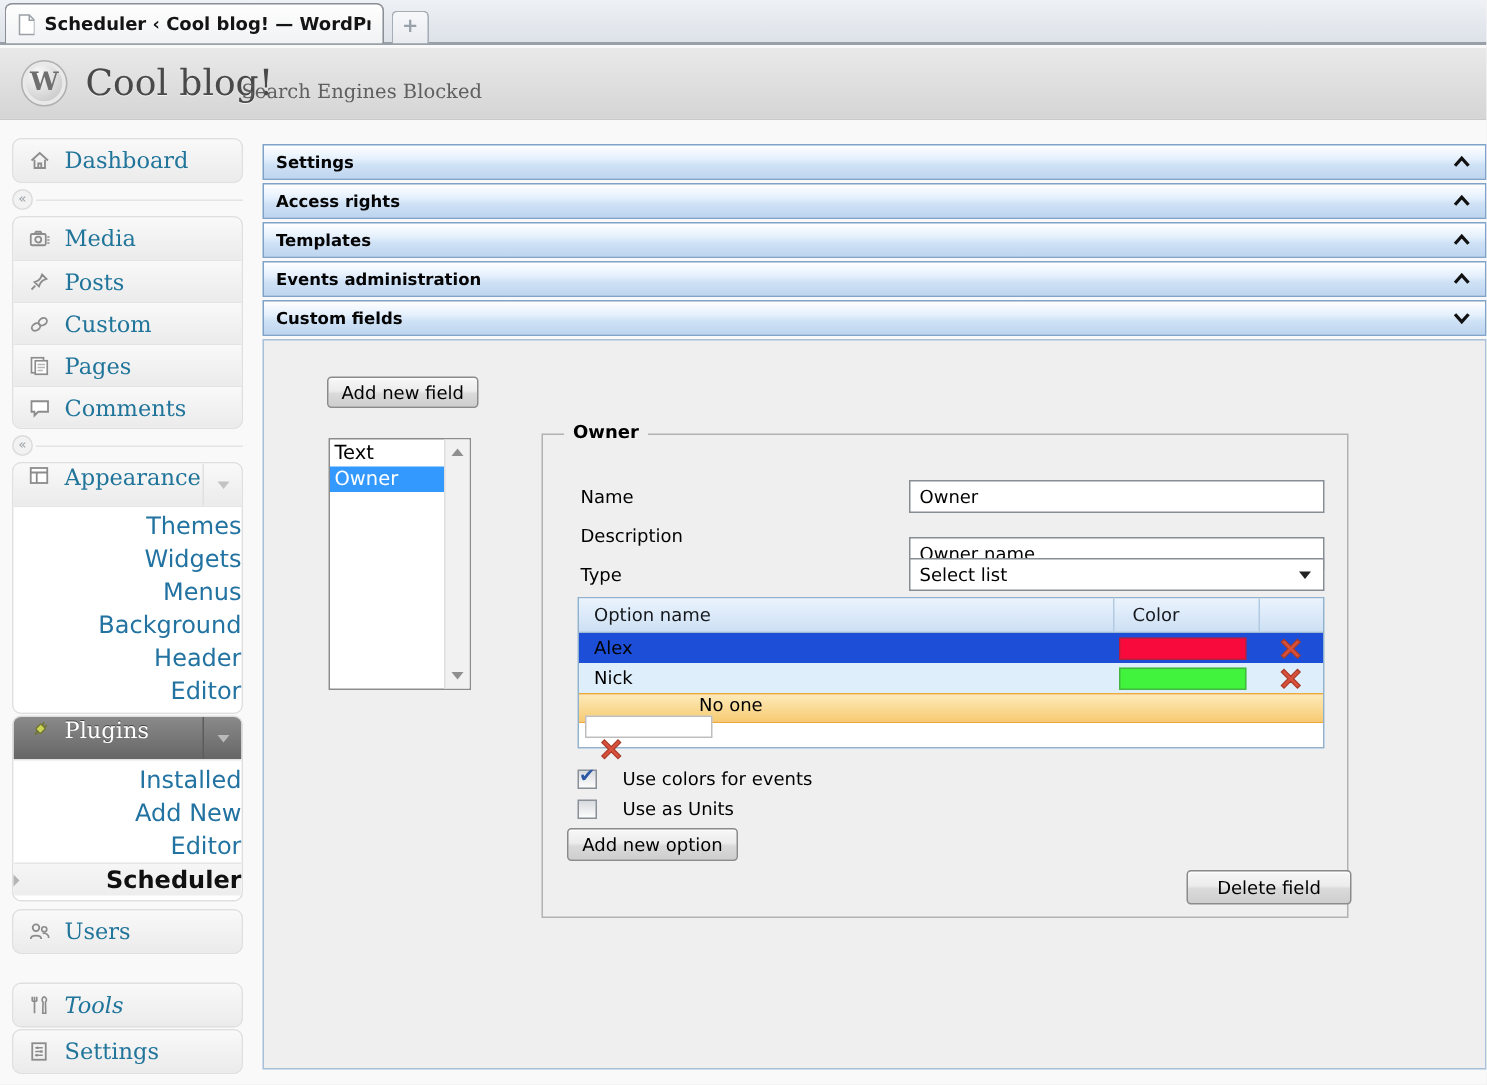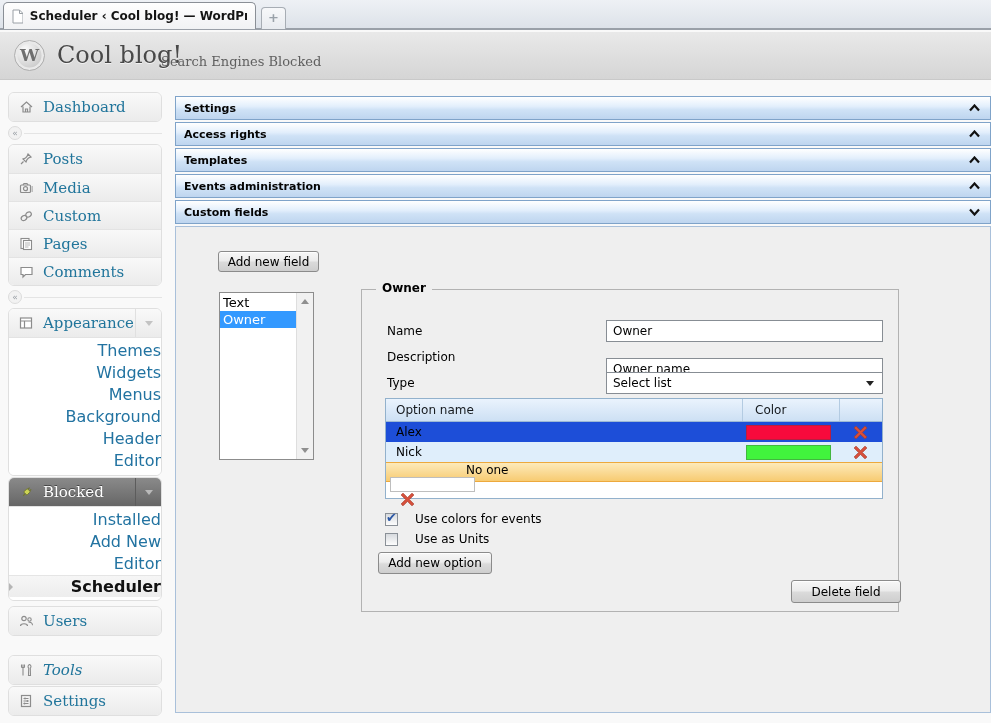--- a/index.html
+++ b/index.html
@@ -42,21 +42,21 @@
   .mi { height:28px; display:flex; align-items:center; padding-left:9px;
     background: linear-gradient(#f9f9f9,#ebebeb); cursor:pointer; }
   .mi + .mi { border-top:1px solid #e3e3e3; }
   .mi .ic { width:17px; height:15px; margin-right:8px; display:flex; align-items:center; justify-content:center; }
   .mi .lbl { font-family:"DejaVu Serif",serif; font-size:15px; color:#21759b; }
   .side-sep { height:14px; margin:4px 0 4px 0; display:flex; align-items:center; }
   .collapse-btn { width:14px; height:14px; border-radius:50%; background:#f2f2f2; border:1px solid #dcdcdc;
     color:#9aa0a6; font-size:9px; line-height:12px; text-align:center; flex:none; }
   .sep-line { flex:1; height:1px; background:#e4e4e4; margin-left:2px; }
 
-  .menu-head { height:28px; display:flex; align-items:center; padding-left:9px; position:relative;
+  .menu-head { height:28px; display:flex; padding-left:9px; position:relative;
     background: linear-gradient(#f9f9f9,#ebebeb); cursor:pointer; }
   .menu-head .arrow-box { position:absolute; right:0; top:0; width:26px; height:28px;
     border-left:1px solid #e0e0e0; display:flex; align-items:center; justify-content:center; }
   .tri-down { width:0; height:0; border-left:4px solid transparent; border-right:4px solid transparent;
     border-top:5px solid #c3c3c3; }
   .menu-head.dark { background: linear-gradient(#8a8a8a,#666); }
   .menu-head.dark .lbl { color:#fff; text-shadow:0 -1px 0 #444; }
   .menu-head.dark .arrow-box { border-left:1px solid #5c5c5c; }
   .menu-head.dark .tri-down { border-top-color:#b9b9b9; }
   .menu-head .ic { width:17px; height:15px; margin-right:8px; display:flex; align-items:center; justify-content:center; }
@@ -176,35 +176,35 @@
 
   <div class="side-sep">
     <span class="collapse-btn">«</span>
     <span class="sep-line"></span>
   </div>
 
   <div class="side-box">
     <div class="mi">
       <span class="ic">
         <svg width="15" height="14">
-            <path d="M9 2 L12 5 L9.5 6 L8 7.5 L7 10 L4 7 L6.5 6 L8 4.5 Z M4.5 9.5 L2 12" fill="none" stroke="#8c8c8c" stroke-width="1.2"></path>
-          </svg>
-      </span>
-      <span class="lbl">Posts</span>
-    </div>
-    <div class="mi">
-      <span class="ic">
-        <svg width="15" height="14">
             <rect x="1.5" y="4" width="10" height="7.5" rx="1" fill="none" stroke="#8c8c8c" stroke-width="1.2"></rect>
             <circle cx="6.5" cy="7.7" r="2" fill="none" stroke="#8c8c8c" stroke-width="1.2"></circle>
             <path d="M4 4 L5 2.5 h3 L9 4" fill="none" stroke="#8c8c8c" stroke-width="1.2"></path>
             <path d="M12.5 6 h1.5 M12.5 8 h1.5 M12.5 10 h1.5" stroke="#8c8c8c"></path>
           </svg>
       </span>
       <span class="lbl">Media</span>
+    </div>
+    <div class="mi">
+      <span class="ic">
+        <svg width="15" height="14">
+            <path d="M9 2 L12 5 L9.5 6 L8 7.5 L7 10 L4 7 L6.5 6 L8 4.5 Z M4.5 9.5 L2 12" fill="none" stroke="#8c8c8c" stroke-width="1.2"></path>
+          </svg>
+      </span>
+      <span class="lbl">Posts</span>
     </div>
     <div class="mi">
       <span class="ic">
         <svg width="15" height="14">
             <ellipse cx="5" cy="9" rx="3" ry="2.3" transform="rotate(-35 5 9)" fill="none" stroke="#8c8c8c" stroke-width="1.2"></ellipse>
             <ellipse cx="9.5" cy="5.5" rx="3" ry="2.3" transform="rotate(-35 9.5 5.5)" fill="none" stroke="#8c8c8c" stroke-width="1.2"></ellipse>
           </svg>
       </span>
       <span class="lbl">Custom</span>
     </div>
@@ -259,21 +259,21 @@
   <div class="side-box" style="margin-top:1px;">
     <div class="menu-head dark">
       <span class="ic">
         <svg width="15" height="14">
             <g transform="rotate(45 7.5 7)">
               <rect x="5.5" y="4" width="4.5" height="5" rx="1" fill="#cdd455" stroke="#6f7430" stroke-width="0.9"></rect>
               <path d="M6.6 1.8 v2.2 M9 1.8 v2.2 M7.8 9 v3" stroke="#6f7430" stroke-width="1.1"></path>
             </g>
           </svg>
       </span>
-      <span class="lbl">Blocked</span>
+      <span class="lbl">Plugins</span>
       <span class="arrow-box">
           <span class="tri-down"></span>
         </span>
     </div>
     <div class="submenu">
       <div class="sub-item">Installed</div>
       <div class="sub-item">Add New</div>
       <div class="sub-item">Editor</div>
       <div class="sub-item current">
         <span class="cur-arrow"></span>

